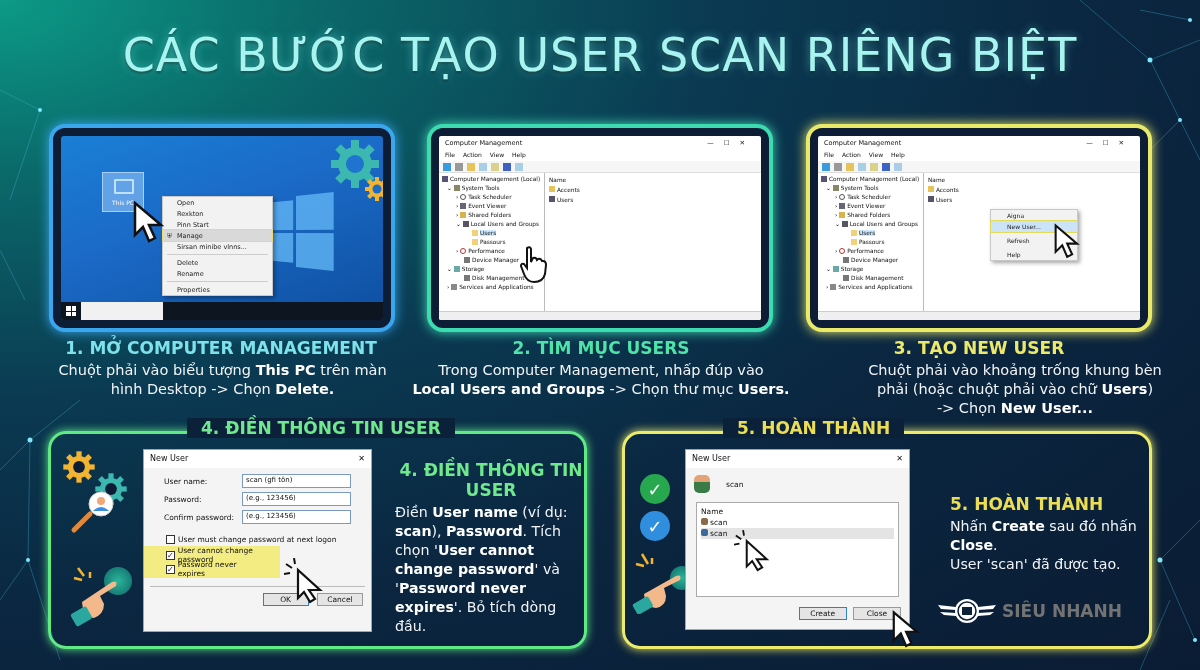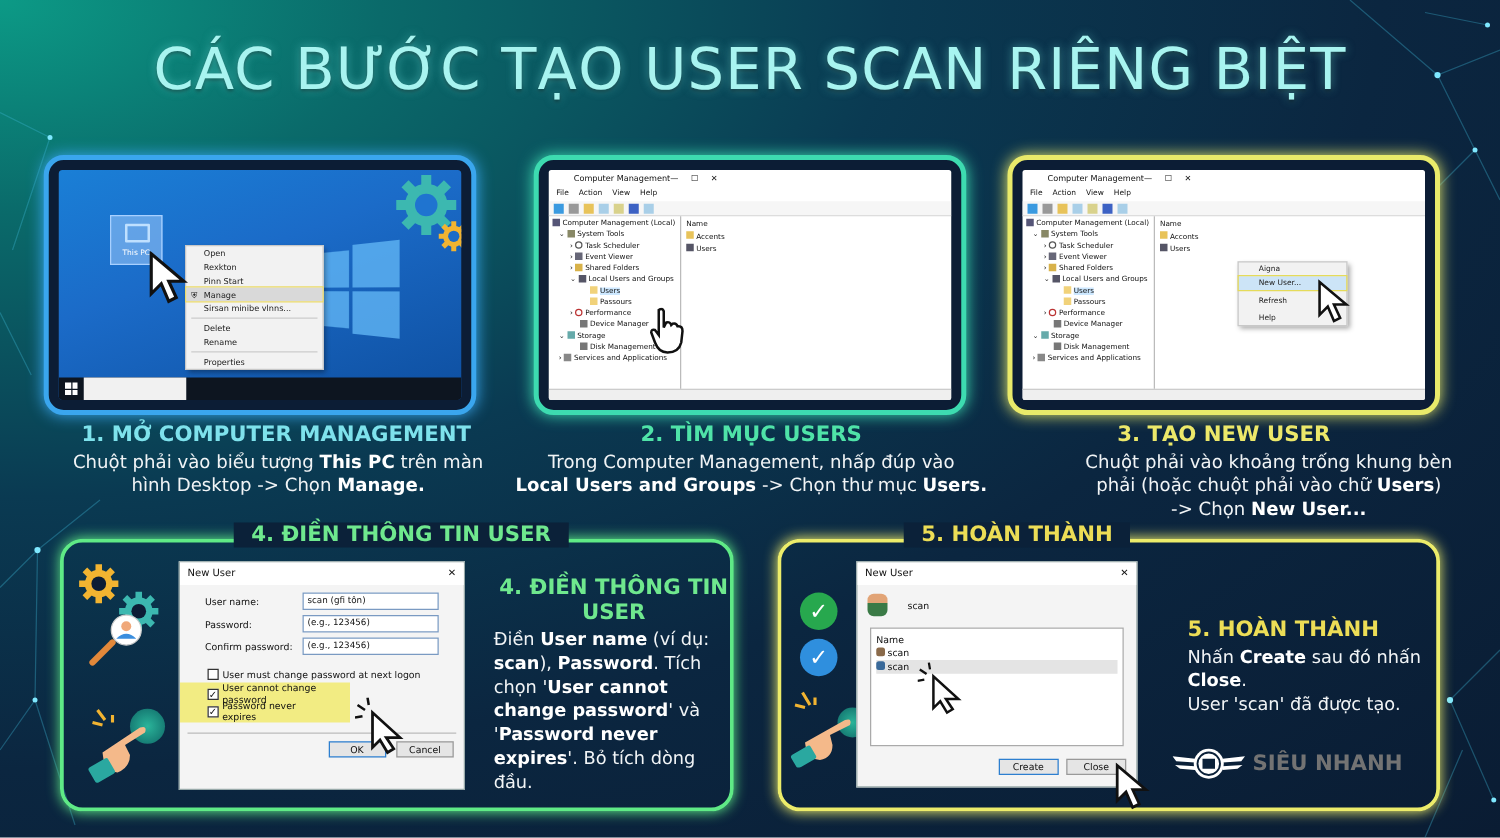--- a/index.html
+++ b/index.html
@@ -2,42 +2,42 @@
 <html><head>
 <meta charset="utf-8">
 <style>
 *{box-sizing:border-box;margin:0;padding:0}
 html,body{width:1200px;height:670px;overflow:hidden}
 body{font-family:"DejaVu Sans","Liberation Sans",sans-serif;position:relative;
 background:radial-gradient(ellipse at 0% 0%,#0c9a86 0%,#0a6a6a 18%,#0a3a52 42%,#0b2640 65%,#0a1c33 100%);color:#fff}
 .net{position:absolute;inset:0;pointer-events:none}
 .title{position:absolute;left:0;top:28px;width:1200px;text-align:center;font-size:46px;font-weight:normal;letter-spacing:1px;color:#a8f4f0;text-shadow:0 0 8px rgba(120,240,235,.5),0 2px 3px rgba(0,0,0,.5)}
 .frame{position:absolute;border-radius:16px;border:4px solid;background:#0c1d35;padding:8px}
-.f1{left:35px;top:124px;width:346px;height:208px;border-color:#3aa6ee;box-shadow:0 0 12px #3aa6ee}
+.f1{left:49px;top:124px;width:346px;height:208px;border-color:#3aa6ee;box-shadow:0 0 12px #3aa6ee}
 .f2{left:427px;top:124px;width:346px;height:208px;border-color:#3ddbb0;box-shadow:0 0 12px #3ddbb0}
 .f3{left:806px;top:124px;width:346px;height:208px;border-color:#e9ea6a;box-shadow:0 0 12px #e9ea6a}
 .step-title{position:absolute;font-weight:bold;font-size:17px;text-align:center}
 .step-desc{position:absolute;font-size:14.5px;text-align:center;line-height:19px;color:#f1f4f6}
 .step-desc b{font-weight:bold;color:#fff}
 .desk{position:relative;width:100%;height:100%;background:linear-gradient(160deg,#1a7fd6 0%,#1b6bc8 40%,#0e4fa0 100%);overflow:hidden;border-radius:3px}
 .winlogo{position:absolute;left:200px;top:64px;width:70px;height:64px;transform:perspective(120px) rotateY(-20deg)}
 .winlogo div{position:absolute;background:#5fb4f4;opacity:.8}
 .taskbar{position:absolute;left:0;bottom:0;width:100%;height:18px;background:#0d1520}
 .tb-search{position:absolute;left:20px;bottom:0;width:82px;height:18px;background:#f1f1f1}
 .startbtn{position:absolute;left:5px;bottom:4px;width:10px;height:10px;display:grid;grid-template-columns:1fr 1fr;gap:1px}
 .startbtn span{background:#fff}
 .pcicon{position:absolute;left:41px;top:36px;width:42px;height:40px;background:rgba(170,210,255,.5);border:1px solid #a8d0ff;font-size:6px;color:#fff;text-align:center;padding-top:26px}
 .pcicon i{position:absolute;left:11px;top:6px;width:20px;height:15px;border:2px solid #bfe0ff;border-radius:1px}
 .ctx{position:absolute;background:#f2f2f2;border:1px solid #c8c8c8;box-shadow:2px 2px 4px rgba(0,0,0,.35);font-size:6.5px;color:#222}
 .ctx .it{padding:1.5px 14px;height:11px;line-height:8px}
 .ctx .sep{height:1px;background:#ccc;margin:2px 4px}
 .ctx .hl{background:#d9d9d9;outline:1.5px solid #ecdb6a}
 .gear{position:absolute}
 .cm{position:relative;width:100%;height:100%;background:#fff;border-radius:2px;font-size:6px;color:#111;overflow:hidden}
-.cm .tbar{height:14px;padding:3px 20px;display:flex;font-size:6.5px}
+.cm .tbar{height:14px;padding:3px 6px;display:flex;justify-content:space-between;font-size:6.5px}
 .cm .menu{height:11px;padding:1px 6px;display:flex;gap:8px}
 .cm .tools{height:12px;background:#f6f6f6;border-bottom:1px solid #ddd;display:flex;gap:4px;padding:2px 4px}
 .cm .tools span{width:8px;height:8px;display:inline-block}
 .cm .body{display:flex;height:calc(100% - 46px)}
 .cm .tree{width:106px;border-right:1px solid #bbb;padding:2px 3px;font-size:5.8px;line-height:9px;white-space:nowrap;overflow:hidden}
 .cm .list{flex:1;padding:2px 4px;font-size:5.8px;line-height:10px;position:relative}
 .cm .status{height:9px;background:#efefef;border-top:1px solid #ccc}
 .tree .ic{display:inline-block;width:6px;height:6px;margin-right:2px;vertical-align:-1px}
 .tree .sel{background:#cde8ff}
 .frame2{position:absolute;border:3px solid;border-radius:18px}
@@ -140,21 +140,21 @@
           <span></span>
           <span></span>
           <span></span>
         </div>
       <div class="tb-search"></div>
     </div>
   </div>
 </div>
 <div class="step-title" style="left:40px;top:338px;width:362px;color:#7ee2ec">1. MỞ COMPUTER MANAGEMENT</div>
 <div class="step-desc" style="left:50px;top:361px;width:345px">
-  <span>Chuột phải vào biểu tượng </span><b>This PC</b><span> trên màn hình Desktop -&gt; Chọn </span><b>Manage.</b>
+  <span>Chuột phải vào biểu tượng </span><b>This PC</b><span> trên màn hình Desktop -&gt; Chọn </span><b>Delete.</b>
 </div>
 
 <div class="frame f2">
   <div class="cm">
     <div class="tbar">
         <span>Computer Management</span>
         <span style="letter-spacing:10px"><span>—</span><span>☐</span><span>✕</span></span>
       </div>
     <div class="menu">
         <span>File</span>

